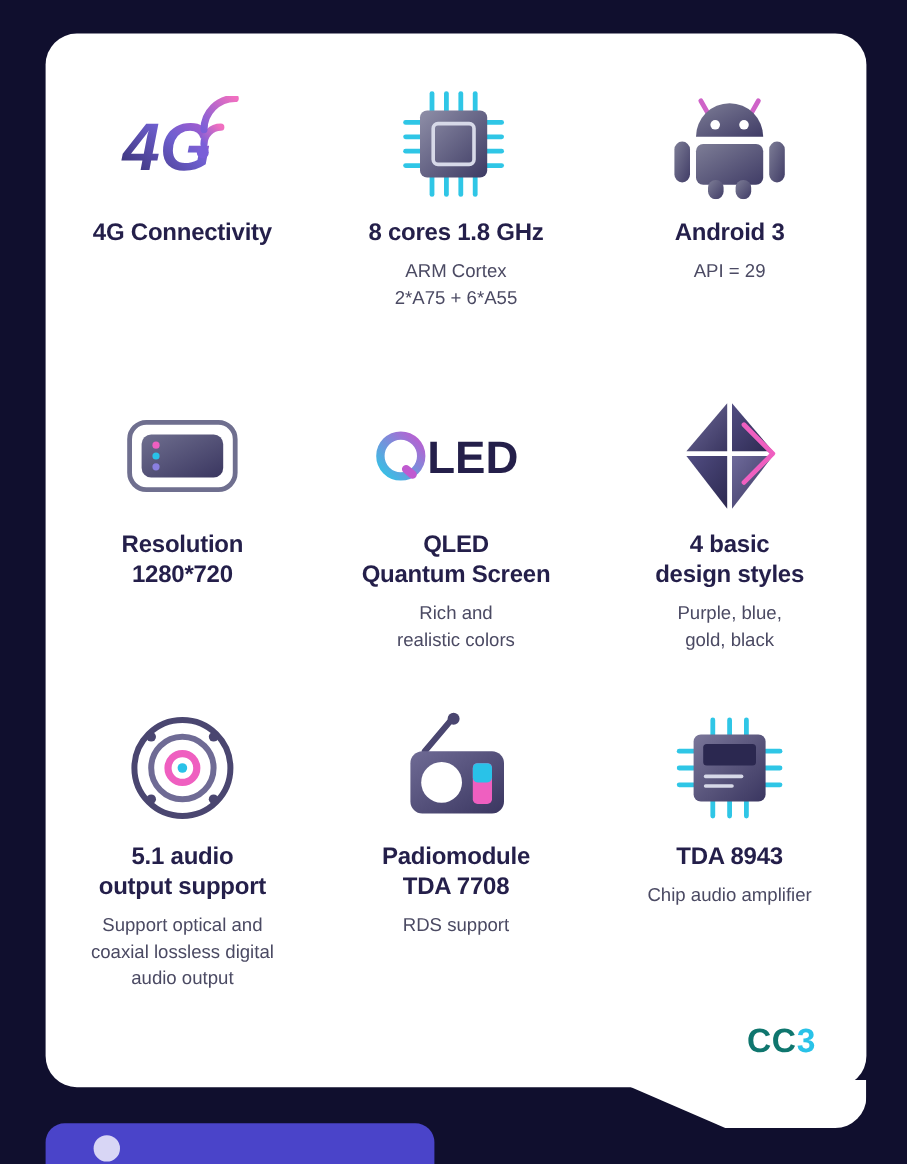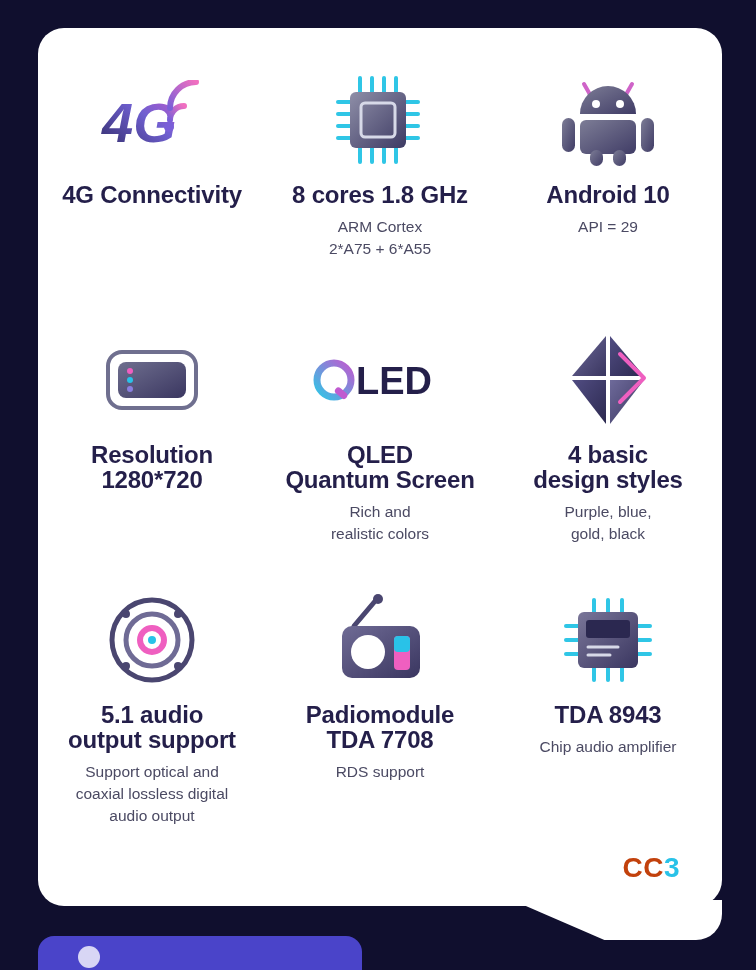--- a/index.html
+++ b/index.html
@@ -58,21 +58,21 @@
     box-sizing: border-box;
   }
   .icon-wrap {
     height: 104px;
     display: flex;
     align-items: center;
     justify-content: center;
     margin-bottom: 10px;
   }
   .title {
-    font-size: 24px;
+    font-size: 20px;
     font-weight: bold;
     color: #241f4a;
     text-align: center;
     line-height: 25px;
     letter-spacing: -0.2px;
   }
   .subtitle {
     margin-top: 9px;
     font-size: 15.5px;
     color: #4b4a63;
@@ -80,21 +80,21 @@
     line-height: 22px;
   }
   .brand {
     position: absolute;
     right: 42px;
     bottom: 22px;
     font-size: 28px;
     font-weight: bold;
     letter-spacing: 0.5px;
   }
-  .brand .cc { color: #c2410c; }
+  .brand .cc { color: #0f766e; }
   .brand .three { color: #29c2e8; }
   .bottom-bar {
     position: absolute;
     left: 38px;
     bottom: 0;
     width: 324px;
     height: 34px;
     background: #4a44c9;
     border-top-left-radius: 16px;
     border-top-right-radius: 16px;
@@ -191,21 +191,21 @@
             <path d="M22 40 a28 28 0 0 1 56 0 z" fill="url(#andg)"></path>
             <circle cx="38" cy="30" r="4" fill="#ffffff"></circle>
             <circle cx="62" cy="30" r="4" fill="#ffffff"></circle>
             <rect x="22" y="46" width="56" height="34" rx="6" fill="url(#andg)"></rect>
             <rect x="4" y="44" width="13" height="34" rx="6.5" fill="url(#andg)"></rect>
             <rect x="83" y="44" width="13" height="34" rx="6.5" fill="url(#andg)"></rect>
             <rect x="32" y="76" width="13" height="16" rx="6.5" fill="url(#andg)"></rect>
             <rect x="55" y="76" width="13" height="16" rx="6.5" fill="url(#andg)"></rect>
           </svg>
         </div>
-        <div class="title">Android 10</div>
+        <div class="title">Android 3</div>
         <div class="subtitle">API = 29</div>
       </div>
 
       <div class="cell">
         <div class="icon-wrap">
           <svg width="96" height="72" viewBox="0 0 96 72">
             <defs>
               <linearGradient id="scrg" x1="0" y1="0" x2="1" y2="1">
                 <stop offset="0%" stop-color="#6f6f8f"></stop>
                 <stop offset="100%" stop-color="#3a3660"></stop>

